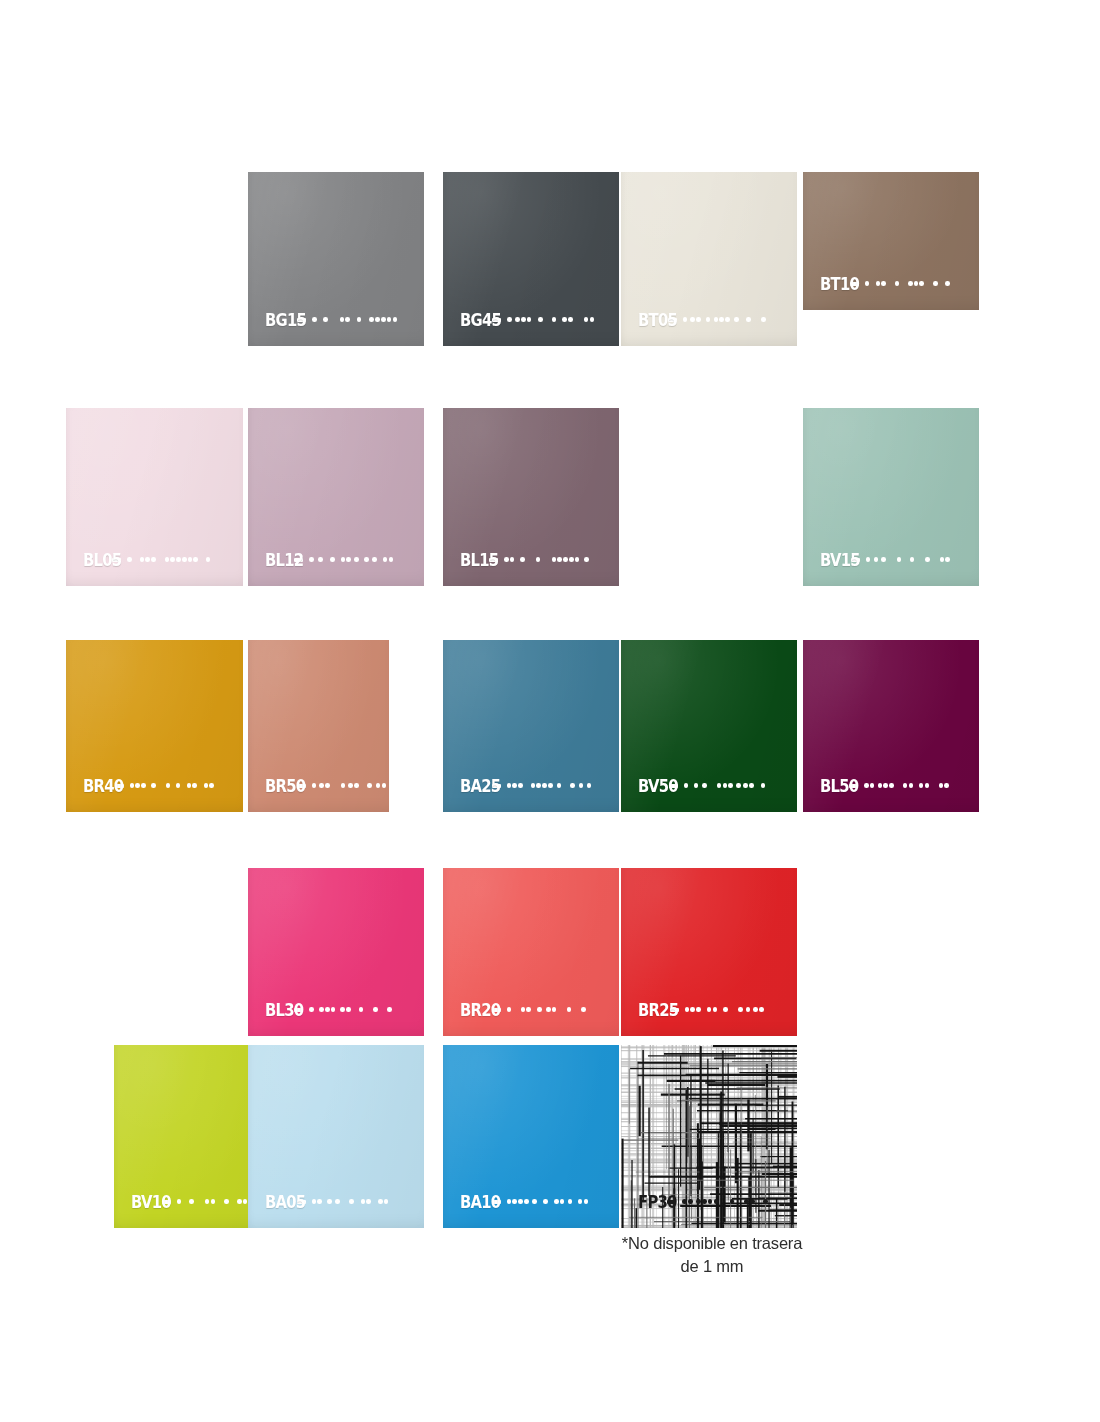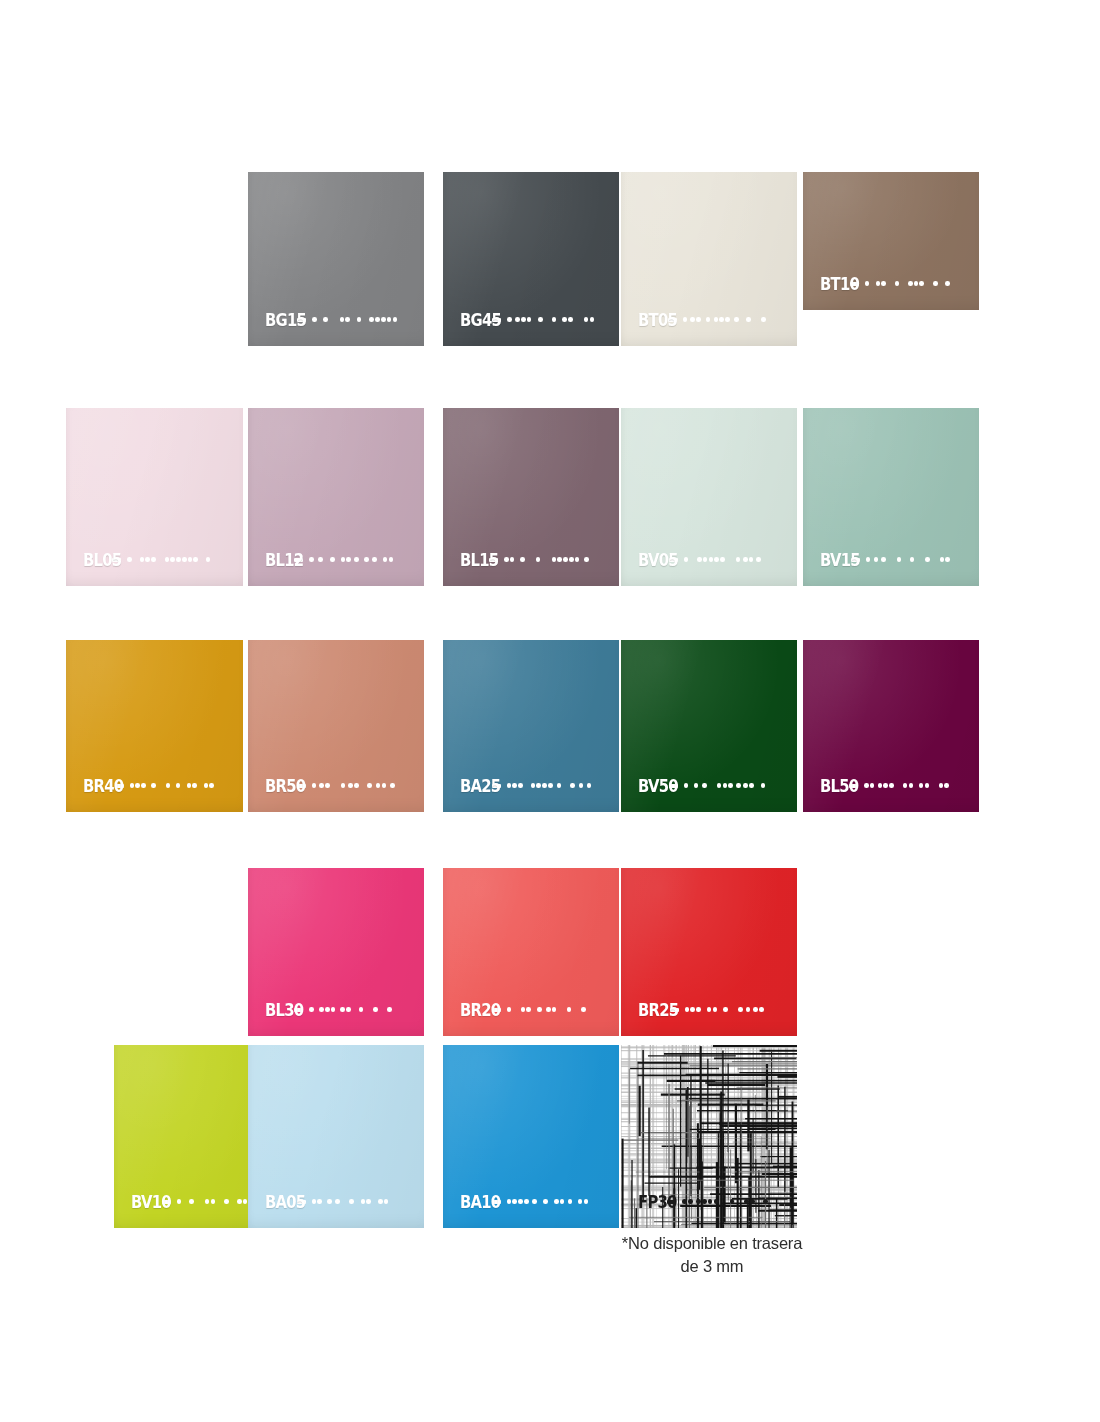--- a/index.html
+++ b/index.html
@@ -220,40 +220,20 @@
           <i style="width: 4.6px; height: 4.6px; background: rgb(255, 255, 255); margin-right: 11.5px;"></i>
           <i style="width: 4.6px; height: 4.6px; background: rgb(255, 255, 255); margin-right: 1.2px;"></i>
           <i style="width: 4.6px; height: 4.6px; background: rgb(255, 255, 255); margin-right: 1.2px;"></i>
           <i style="width: 4.6px; height: 4.6px; background: rgb(255, 255, 255); margin-right: 1.2px;"></i>
           <i style="width: 4.6px; height: 4.6px; background: rgb(255, 255, 255); margin-right: 1.2px;"></i>
           <i style="width: 4.6px; height: 4.6px; background: rgb(255, 255, 255); margin-right: 5px;"></i>
           <i style="width: 4.6px; height: 4.6px; background: rgb(255, 255, 255); margin-right: 1.2px;"></i>
         </span>
       </div>
     </div>
-    <div class="swatch" style="left: 621px; top: 408px; width: 176px; height: 178px; background: rgb(214, 229, 221);">
-      <div class="grain"></div>
-      <div class="vign"></div>
-      <div class="labelrow">
-        <span class="code" style="color: rgb(255, 255, 255);">BV05</span>
-        <span class="leader">
-          <i style="width: 9px; height: 4px; border-radius: 1px; background: rgb(255, 255, 255); margin-right: 6px;"></i>
-          <i style="width: 4.6px; height: 4.6px; background: rgb(255, 255, 255); margin-right: 8.7px;"></i>
-          <i style="width: 4.6px; height: 4.6px; background: rgb(255, 255, 255); margin-right: 1.2px;"></i>
-          <i style="width: 4.6px; height: 4.6px; background: rgb(255, 255, 255); margin-right: 1.2px;"></i>
-          <i style="width: 4.6px; height: 4.6px; background: rgb(255, 255, 255); margin-right: 1.2px;"></i>
-          <i style="width: 4.6px; height: 4.6px; background: rgb(255, 255, 255); margin-right: 1.2px;"></i>
-          <i style="width: 4.6px; height: 4.6px; background: rgb(255, 255, 255); margin-right: 10.9px;"></i>
-          <i style="width: 4.6px; height: 4.6px; background: rgb(255, 255, 255); margin-right: 2.8px;"></i>
-          <i style="width: 4.6px; height: 4.6px; background: rgb(255, 255, 255); margin-right: 1.2px;"></i>
-          <i style="width: 4.6px; height: 4.6px; background: rgb(255, 255, 255); margin-right: 2.8px;"></i>
-          <i style="width: 4.6px; height: 4.6px; background: rgb(255, 255, 255); margin-right: 11.1px;"></i>
-        </span>
-      </div>
-    </div>
     <div class="swatch" style="left: 803px; top: 408px; width: 176px; height: 178px; background: rgb(156, 194, 181);">
       <div class="grain"></div>
       <div class="vign"></div>
       <div class="labelrow">
         <span class="code" style="color: rgb(255, 255, 255);">BV15</span>
         <span class="leader">
           <i style="width: 9px; height: 4px; border-radius: 1px; background: rgb(255, 255, 255); margin-right: 6px;"></i>
           <i style="width: 4.6px; height: 4.6px; background: rgb(255, 255, 255); margin-right: 3.2px;"></i>
           <i style="width: 4.6px; height: 4.6px; background: rgb(255, 255, 255); margin-right: 2.8px;"></i>
           <i style="width: 4.6px; height: 4.6px; background: rgb(255, 255, 255); margin-right: 11.1px;"></i>
@@ -278,21 +258,21 @@
           <i style="width: 4.6px; height: 4.6px; background: rgb(255, 255, 255); margin-right: 10.1px;"></i>
           <i style="width: 4.6px; height: 4.6px; background: rgb(255, 255, 255); margin-right: 5.4px;"></i>
           <i style="width: 4.6px; height: 4.6px; background: rgb(255, 255, 255); margin-right: 6.2px;"></i>
           <i style="width: 4.6px; height: 4.6px; background: rgb(255, 255, 255); margin-right: 1.2px;"></i>
           <i style="width: 4.6px; height: 4.6px; background: rgb(255, 255, 255); margin-right: 6.6px;"></i>
           <i style="width: 4.6px; height: 4.6px; background: rgb(255, 255, 255); margin-right: 1.2px;"></i>
           <i style="width: 4.6px; height: 4.6px; background: rgb(255, 255, 255); margin-right: 1.2px;"></i>
         </span>
       </div>
     </div>
-    <div class="swatch" style="left: 248px; top: 640px; width: 176px; height: 172px; background: rgb(205, 138, 114);">
+    <div class="swatch" style="left: 248px; top: 640px; width: 141px; height: 172px; background: rgb(205, 138, 114);">
       <div class="grain"></div>
       <div class="vign"></div>
       <div class="labelrow">
         <span class="code" style="color: rgb(255, 255, 255);">BR50</span>
         <span class="leader">
           <i style="width: 9px; height: 4px; border-radius: 1px; background: rgb(255, 255, 255); margin-right: 6px;"></i>
           <i style="width: 4.6px; height: 4.6px; background: rgb(255, 255, 255); margin-right: 3.3px;"></i>
           <i style="width: 4.6px; height: 4.6px; background: rgb(255, 255, 255); margin-right: 1.2px;"></i>
           <i style="width: 4.6px; height: 4.6px; background: rgb(255, 255, 255); margin-right: 11px;"></i>
           <i style="width: 4.6px; height: 4.6px; background: rgb(255, 255, 255); margin-right: 2.8px;"></i>
@@ -822,14 +802,14 @@
           <i style="width: 4.6px; height: 4.6px; background: rgb(26, 26, 26); margin-right: 1.2px;"></i>
           <i style="width: 4.6px; height: 4.6px; background: rgb(26, 26, 26); margin-right: 8.5px;"></i>
           <i style="width: 4.6px; height: 4.6px; background: rgb(26, 26, 26); margin-right: 1.2px;"></i>
         </span>
       </div>
     </div>
   </div>
 
 <div class="note" style="left:612px;top:1232px;width:200px;">
   <div>*No disponible en trasera</div>
-  <div>de 3 mm</div>
+  <div>de 1 mm</div>
 </div>
 
 </body></html>

